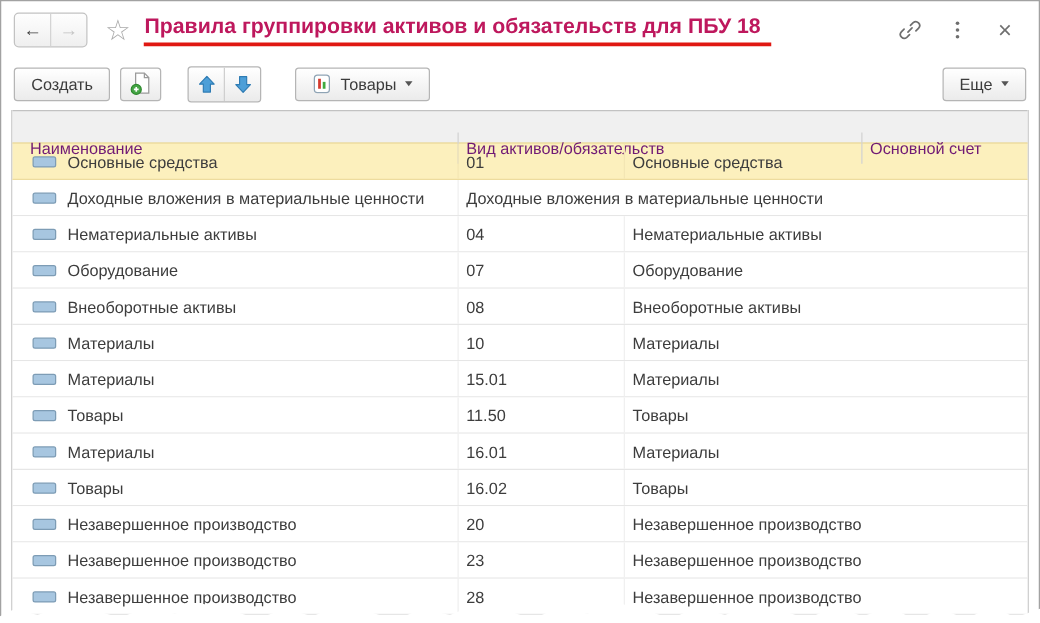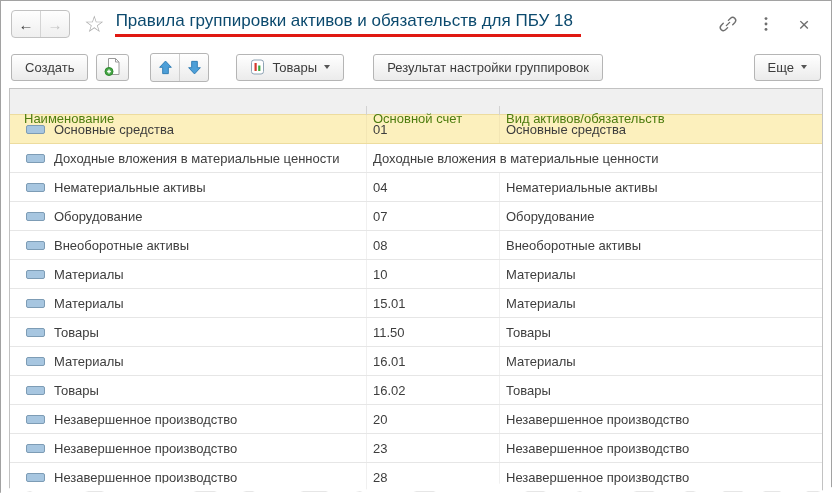--- a/index.html
+++ b/index.html
@@ -9,21 +9,21 @@
     border:1px solid #a2a2a2;display:flex;flex-direction:column;overflow:hidden;
     clip-path:polygon(0 0,832px 0,832px 487px,812px 494px,794px 485px,773px 495px,752px 487px,733px 496px,712px 486px,690px 493px,668px 485px,646px 495px,624px 488px,602px 483px,580px 492px,558px 486px,536px 495px,514px 487px,492px 482px,470px 491px,448px 486px,426px 495px,404px 488px,382px 483px,360px 492px,338px 487px,316px 496px,294px 489px,272px 484px,250px 493px,228px 487px,206px 495px,184px 488px,162px 483px,140px 491px,118px 486px,96px 494px,74px 488px,52px 484px,30px 492px,12px 487px,0 493px);
   }
   
   .titlebar{height:46px;flex:0 0 46px;display:flex;align-items:center;padding:0 10px 0 10px;}
   .navgroup{display:flex;height:26px;border:1px solid #c2c2c2;border-radius:4px;overflow:hidden;background:linear-gradient(#fefefe,#efefef);}
   .navbtn{width:28px;display:flex;align-items:center;justify-content:center;font-size:15px;font-weight:bold;cursor:pointer;}
   .navbtn.back{color:#3d3d3d;border-right:1px solid #d4d4d4;}
   .navbtn.fwd{color:#c3c3c3;}
   .star{font-size:23px;color:#ababab;margin:0 10px 0 14px;line-height:1;cursor:pointer;}
-  .page-title{font-size:17px;color:#0c4a6e;white-space:nowrap;border-bottom:3px solid #e01812;padding:0 8px 3px 1px;}
+  .page-title{font-size:17px;color:#be185d;white-space:nowrap;border-bottom:3px solid #e01812;padding:0 8px 3px 1px;font-weight:bold;}
   .titlebar-icons{margin-left:auto;display:flex;align-items:center;gap:16px;padding-right:6px;}
   .t-icon{display:flex;align-items:center;justify-content:center;width:22px;height:22px;cursor:pointer;}
   .close-glyph{font-size:19px;color:#6f6f6f;line-height:1;}
   
   .toolbar{height:40px;flex:0 0 40px;display:flex;align-items:center;padding:0 10px;}
   .btn{
     box-sizing:border-box;height:27px;display:inline-flex;align-items:center;justify-content:center;
     background:linear-gradient(#ffffff,#ebebeb);border:1px solid #b5b5b5;border-radius:3px;
     font-size:13px;color:#3c3c3c;padding:0 13px;cursor:pointer;white-space:nowrap;
   }
@@ -32,21 +32,21 @@
   .seg{width:28px;display:flex;align-items:center;justify-content:center;cursor:pointer;}
   .seg + .seg{border-left:1px solid #cfcfcf;}
   .caret{display:inline-block;width:0;height:0;border-left:3.5px solid transparent;border-right:3.5px solid transparent;border-top:4px solid #555;margin-left:7px;}
   .sp8{width:8px;flex:0 0 8px}.sp21{width:21px;flex:0 0 21px}.sp27{width:27px;flex:0 0 27px}.sp29{width:29px;flex:0 0 29px}
   .toolbar .spacer{flex:1;}
   .btn .b-icon{margin-right:6px;display:flex;align-items:center;}
   
   .table-wrap{flex:1;padding:1px 8px 0 8px;}
   .tbl{border-left:1px solid #c2c2c2;border-right:1px solid #c2c2c2;}
   .thead{display:flex;height:27px;box-sizing:border-box;background:#f0f0f0;border-top:1px solid #c2c2c2;border-bottom:1px solid #c2c2c2;align-items:center;}
-  .th{box-sizing:border-box;font-size:13px;color:#4d7c0f;padding:0 6px;overflow:hidden;white-space:nowrap;margin-top:33px;}
+  .th{box-sizing:border-box;font-size:13px;color:#701a75;padding:0 6px;overflow:hidden;white-space:nowrap;margin-top:33px;}
   .th + .th{border-left:1px solid #d2d2d2;height:100%;display:flex;align-items:center;}
   .c1{width:356px;flex:0 0 356px;padding-left:14px;}
   .c2{width:133px;flex:0 0 133px;}
   .c3{flex:1;}
   .tr{display:flex;height:29px;box-sizing:border-box;align-items:center;border-bottom:1px solid #e6e6e6;background:#fff;cursor:pointer;}
   .td{box-sizing:border-box;font-size:13px;color:#3d3d3d;padding:0 6px;overflow:hidden;white-space:nowrap;display:flex;align-items:center;height:100%;}
   .td + .td{border-left:1px solid #f0f0f0;}
   .tr.selected{background:#fcf0bd;border-top:1px solid #eddc9e;border-bottom:1px solid #eddc9e;height:30px;margin-top:-1px;}
   .tr.selected .td + .td{border-left-color:#f3e6b4;}
   .item-icon{flex:0 0 17px;width:17px;height:7px;border-radius:2px;background:#a7c6e0;border:1px solid #7d9cb5;margin-right:9px;margin-left:2px;}
@@ -119,34 +119,33 @@
         <svg width="16" height="16" viewBox="0 0 16 16">
           <rect x="1.5" y="1" width="12" height="14" rx="2.5" fill="#ffffff" stroke="#8fa4b5"></rect>
           <rect x="4.5" y="4" width="2.2" height="8" fill="#d43a2e"></rect>
           <rect x="8.2" y="6.5" width="2.2" height="5.5" fill="#3faa3f"></rect>
         </svg>
       </span>
       <span>Товары</span>
       <span class="caret"></span>
     </button>
     <span class="sp29"></span>
-    <button class="btn">Результат настройки группировок</button>
     <span class="spacer"></span>
     <button class="btn">
       <span>Еще</span>
       <span class="caret"></span>
     </button>
   </div>
 
   <div class="table-wrap">
     <div class="tbl">
       <div class="thead">
         <div class="th c1">Наименование</div>
+        <div class="th c3">Вид активов/обязательств</div>
         <div class="th c2">Основной счет</div>
-        <div class="th c3">Вид активов/обязательств</div>
       </div>
       <div>
           <div class="tr selected">
     <div class="td c1">
       <span class="item-icon"></span>
       <span>Основные средства</span>
     </div>
     <div class="td c2">
               <span>01</span>
             </div>

